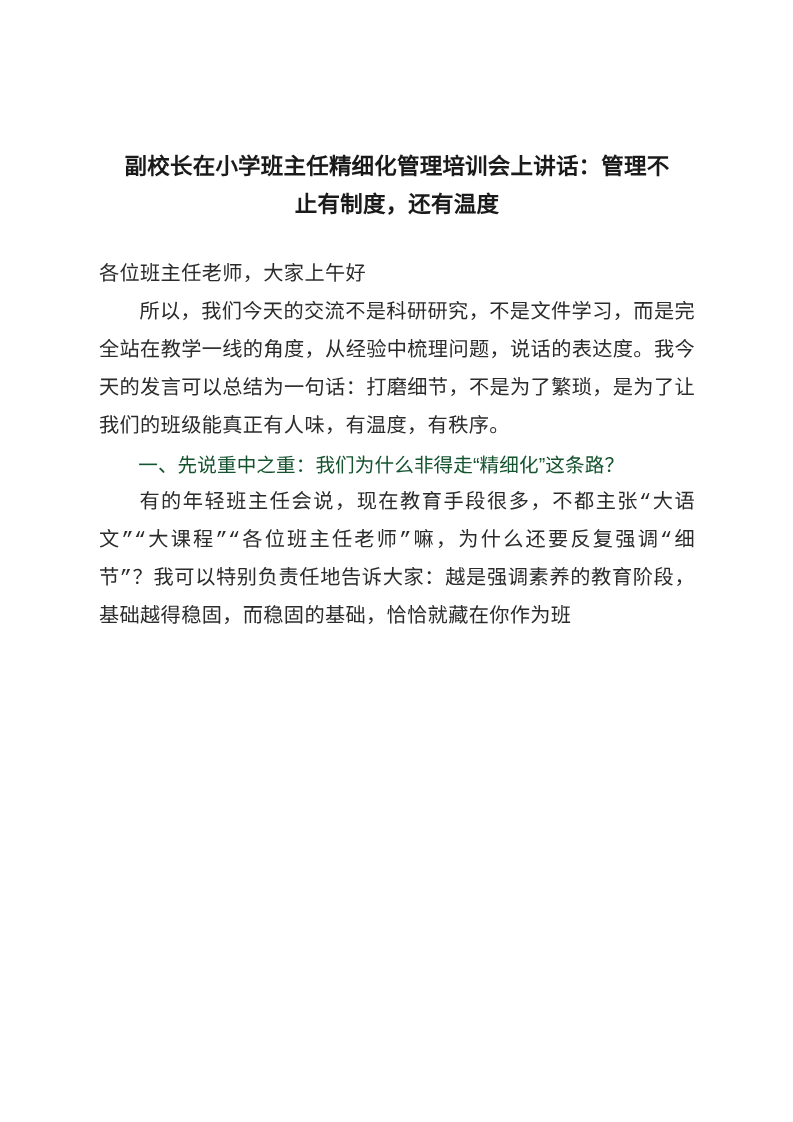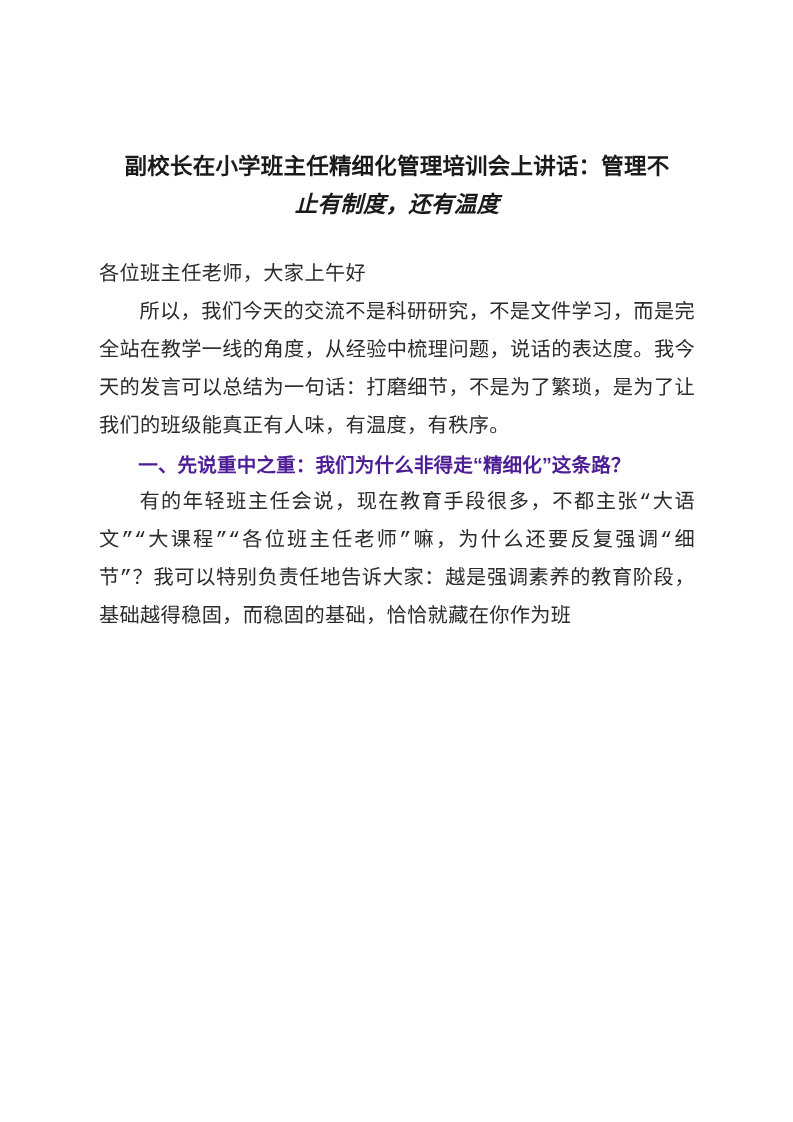--- a/index.html
+++ b/index.html
@@ -65,39 +65,39 @@
   .para.indent {
     text-indent: 2em;
   }
   .para.noindent {
     text-indent: 0;
   }
 
   
   .section-heading {
     font-family: "Liberation Sans", "DejaVu Sans", sans-serif;
-    font-weight: 700;
+    font-weight: 400;
     font-size: 19.6px;
     line-height: 38px;
     text-indent: 2em;
     margin: 0;
-    color: #4c1d95;
+    color: #14532d;
     letter-spacing: 0.1px;
     text-align: left;
   }
 </style>
 </head>
 <body>
 
 <div class="page">
   <div class="content">
 
     <h1 class="doc-title">
       <span style="display: block;">副校长在小学班主任精细化管理培训会上讲话：管理不</span>
-      <span style="display: block; font-style: italic;">止有制度，还有温度</span>
+      <span style="display: block;">止有制度，还有温度</span>
     </h1>
 
     <div class="title-gap"></div>
 
     <p class="para noindent">各位班主任老师，大家上午好</p>
 
 
 
     <p class="para indent">所以，我们今天的交流不是科研研究，不是文件学习，而是完全站在教学一线的角度，从经验中梳理问题，说话的表达度。我今天的发言可以总结为一句话：打磨细节，不是为了繁琐，是为了让我们的班级能真正有人味，有温度，有秩序。</p>
 

